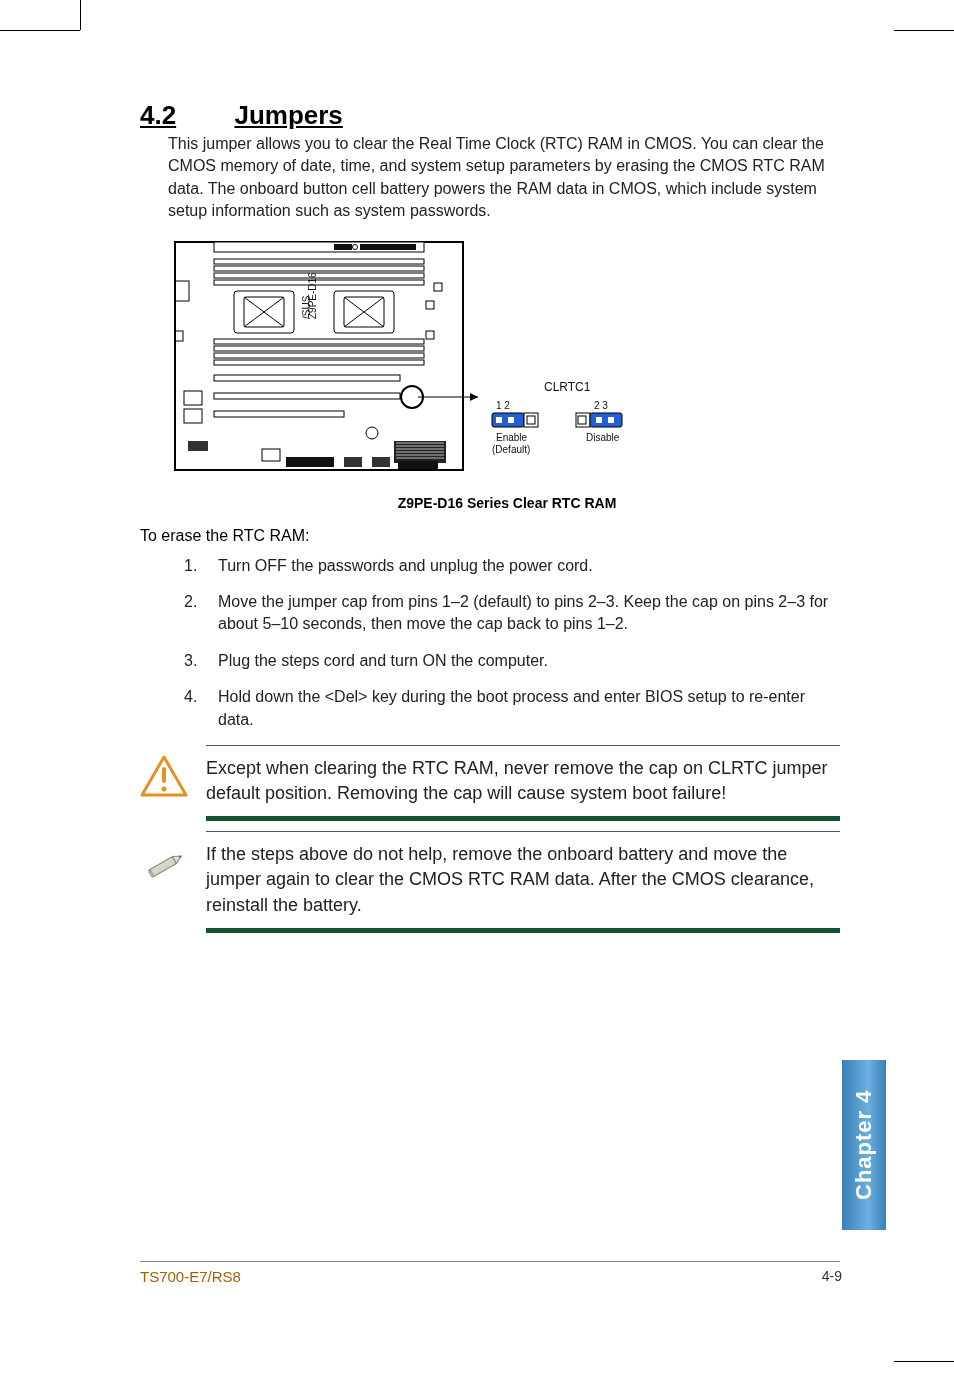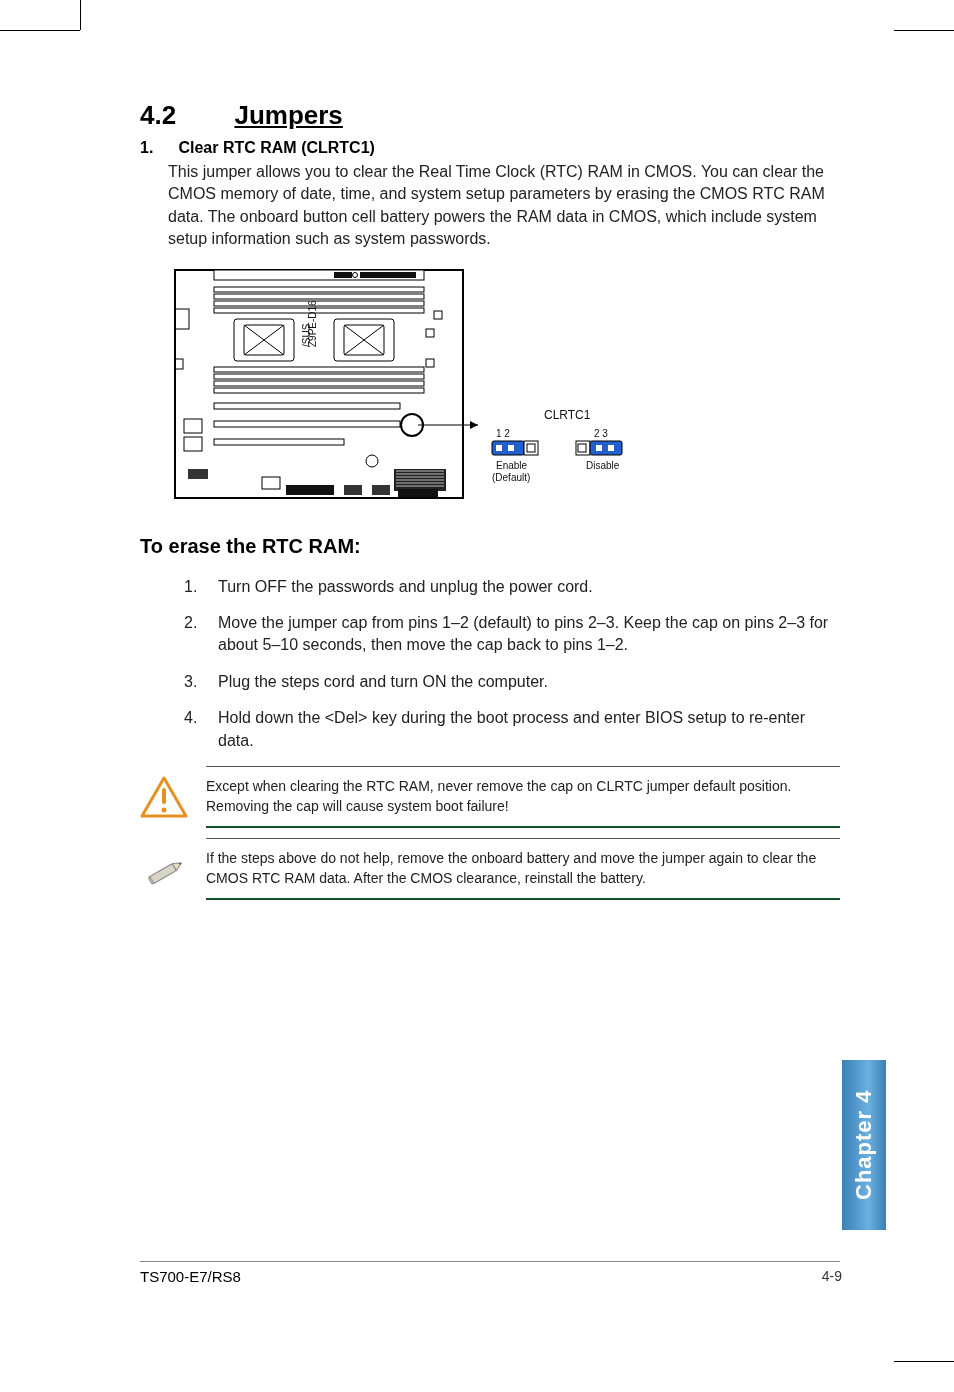--- a/index.html
+++ b/index.html
@@ -15,34 +15,34 @@
   .crop-top-v { position: absolute; top: 0; left: 80px; width: 1px; height: 30px; background: #000; }
   .crop-right-h { position: absolute; top: 30px; right: 0; width: 60px; height: 1px; background: #000; }
   .crop-bot-h { position: absolute; bottom: 30px; right: 0; width: 60px; height: 1px; background: #000; }
 
   .page {
     position: absolute;
     left: 140px;
     top: 100px;
     width: 700px;
   }
-  .section-num { font-size: 26px; font-weight: bold; display: inline-block; width: 90px; }
+  .section-num { font-size: 26px; font-weight: bold; display: inline-block; width: 90px; text-decoration: underline; }
   .section-title { font-size: 26px; font-weight: bold; text-decoration: underline; }
   .sub-heading { font-size: 16px; font-weight: bold; margin-top: 8px; margin-bottom: 4px; }
   .sub-num { display: inline-block; width: 34px; }
   .body-text { font-size: 16px; color: #222; line-height: 1.4; margin-left: 28px; margin-top: 2px; }
   .figure-wrap { margin: 18px 0 8px 34px; text-align: center; }
   .figure-caption { font-size: 14px; font-weight: bold; margin-top: 4px; }
-  .erase-heading { font-size: 20px; font-weight: bold; margin: 16px 0 18px 0; }
+  .erase-heading { font-size: 16px; font-weight: normal; margin: 16px 0 10px 0; }
   .step-list { margin-left: 44px; }
   .step { display: flex; font-size: 16px; color: #222; line-height: 1.4; margin-bottom: 14px; }
   .step-num { width: 34px; flex-shrink: 0; }
   .step-text { flex: 1; }
   .callout-row { display: flex; align-items: flex-start; margin: 10px 0 6px 0; gap: 18px; }
-  .callout-text { border-top: 1px solid #555; border-bottom: 2px solid #14532d; padding: 10px 10px 10px 0; font-size: 14px; color: #222; line-height: 1.4; flex: 1; }
+  .callout-text { border-top: 1px solid #555; border-bottom: 5px solid #14532d; padding: 10px 10px 10px 0; font-size: 18px; color: #222; line-height: 1.4; flex: 1; }
   .icon-caution { width: 48px; height: 42px; flex-shrink: 0; margin-top: 10px; }
   .icon-note { width: 48px; height: 42px; flex-shrink: 0; margin-top: 14px; }
 
   .side-tab {
     position: absolute;
     right: 68px;
     top: 1060px;
     width: 44px;
     height: 170px;
     background: linear-gradient(to right, #3a7fb5, #6bb0e0 40%, #3a7fb5);
@@ -50,21 +50,21 @@
     writing-mode: vertical-rl;
     transform: rotate(180deg);
     display: flex;
     align-items: center;
     justify-content: center;
     font-size: 22px;
     font-weight: bold;
     letter-spacing: 1px;
   }
   .footer-rule { position: absolute; left: 140px; width: 700px; top: 1261px; height: 1px; background: #888; }
-  .footer-left { position: absolute; left: 140px; top: 1268px; font-size: 15px; color: #000000; }
+  .footer-left { position: absolute; left: 140px; top: 1268px; font-size: 15px; color: #a16207; }
   .footer-right { position: absolute; right: 112px; top: 1268px; font-size: 14px; color: #333; }
 
   
   .board-svg { display: block; }
   .pin-label { font-size: 12px; fill: #111; font-family: Arial; }
   .pin-small { font-size: 10px; fill: #111; }
 </style>
 </head>
 <body>
 
@@ -72,24 +72,20 @@
 <div class="crop-top-v"></div>
 <div class="crop-right-h"></div>
 <div class="crop-bot-h"></div>
 
 <div class="page">
   <div>
     <span class="section-num">4.2</span>
     <span class="section-title">Jumpers</span>
   </div>
 
-  <div class="sub-heading">
-    <span class="sub-num">1.</span>
-    <span>Clear RTC RAM (CLRTC1)</span>
-  </div>
   <div class="body-text">This jumper allows you to clear the  Real Time Clock (RTC) RAM in CMOS. You can clear the CMOS memory of date, time, and system setup parameters by erasing the CMOS RTC RAM data. The onboard button cell battery powers the RAM data in CMOS, which include system setup information such as system passwords.</div>
 
   <div class="figure-wrap">
     <svg class="board-svg" width="540" height="250" viewBox="0 0 540 250">
 
       <rect x="1" y="1" width="288" height="228" fill="none" stroke="#000" stroke-width="2"></rect>
 
       <rect x="40" y="1" width="210" height="10" fill="#fff" stroke="#000"></rect>
       <rect x="160" y="3" width="18" height="6" fill="#111"></rect>
       <rect x="186" y="3" width="56" height="6" fill="#111"></rect>
@@ -166,20 +162,21 @@
       <text x="318" y="212" class="pin-small">(Default)</text>
 
       <text x="420" y="168" class="pin-small">2   3</text>
       <rect x="402" y="172" width="14" height="14" fill="#fff" stroke="#000"></rect>
       <rect x="416" y="172" width="32" height="14" rx="2" fill="#2060d0" stroke="#000"></rect>
       <rect x="404" y="175" width="8" height="8" fill="none" stroke="#000"></rect>
       <rect x="422" y="176" width="6" height="6" fill="#fff"></rect>
       <rect x="434" y="176" width="6" height="6" fill="#fff"></rect>
       <text x="412" y="200" class="pin-small">Disable</text>
     </svg>
+    <div class="figure-caption">Z9PE-D16 Series Clear RTC RAM</div>
   </div>
 
   <div class="erase-heading">To erase the RTC RAM:</div>
   <div class="step-list">
     <div class="step">
         <div class="step-num">1.</div>
         <div class="step-text">Turn OFF the passwords and unplug the power cord.</div>
       </div>
     <div class="step">
         <div class="step-num">2.</div>

